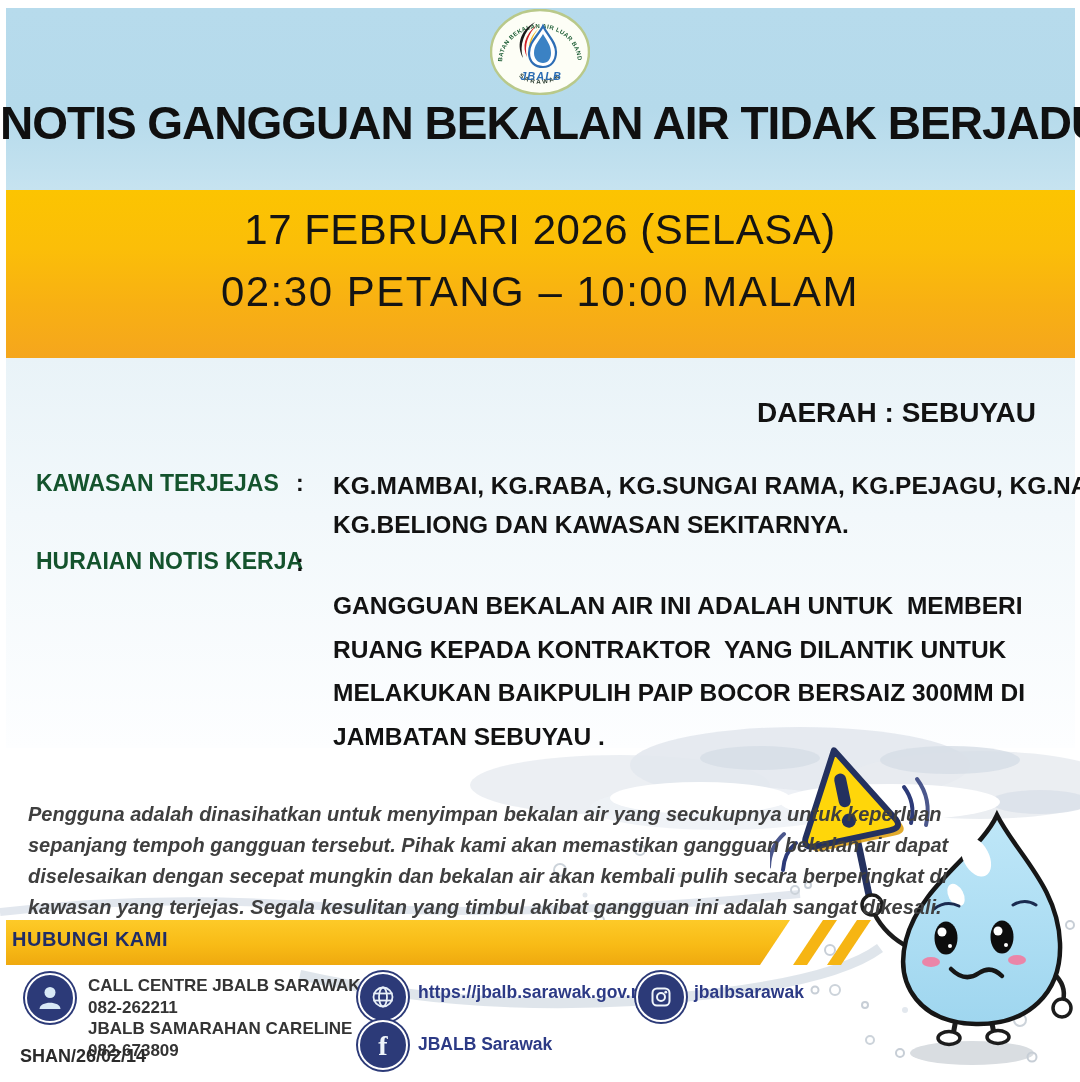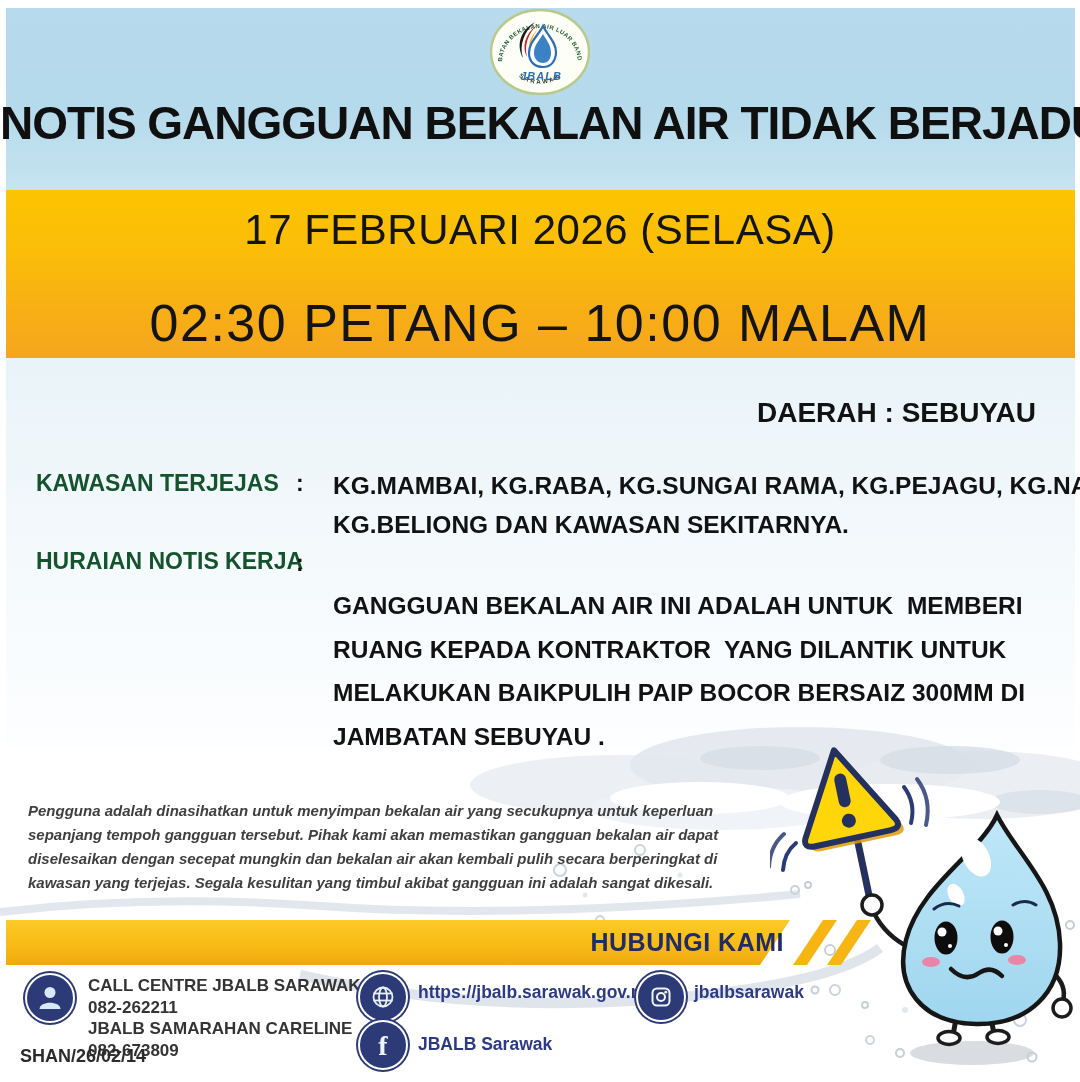--- a/index.html
+++ b/index.html
@@ -12,37 +12,37 @@
   .top-section{left:6px;right:5px;top:8px;height:182px;
     background:linear-gradient(180deg,#b7dbec 0%,#b5daeb 55%,#c6e3f0 100%);}
   .logo-wrap{left:490px;top:9px;width:100px;height:86px;}
   .main-title{left:0;top:96px;width:100%;text-align:center;
     font-size:46px;font-weight:bold;letter-spacing:-1px;color:#101010;white-space:nowrap;}
   
   .orange-banner{left:6px;right:5px;top:190px;height:168px;
     background:linear-gradient(180deg,#fcc401 0%,#fbbe08 35%,#f8b013 68%,#f5a61d 100%);}
   .sched-line{left:0;width:100%;text-align:center;font-weight:normal;color:#141414;white-space:nowrap;}
   .sched-date{top:206px;font-size:42px;letter-spacing:0.5px;}
-  .sched-time{top:268px;font-size:52px;letter-spacing:1.5px;margin-top:25px;}
+  .sched-time{top:268px;font-size:42px;letter-spacing:1.5px;}
   
   .mid-section{left:6px;right:5px;top:358px;height:390px;
     background:linear-gradient(180deg,#e9f3f8 0%,#f2f8fb 40%,#fdfeff 100%);}
   .loc-text{font-size:28px;font-weight:bold;color:#121212;white-space:nowrap;}
   .row-label{font-size:23px;font-weight:bold;color:#14532d;white-space:nowrap;}
   .row-colon{font-size:23px;font-weight:bold;color:#121212;}
   .row-value{font-size:24.5px;font-weight:bold;color:#121212;white-space:pre;}
   
   .advisory{left:28px;top:799px;width:770px;font-style:italic;font-weight:bold;
-    font-size:15px;line-height:24px;color:#3f3f3f;white-space:pre;z-index:4;}
+    font-size:20px;line-height:31px;color:#3f3f3f;white-space:pre;z-index:4;}
   
   .contact-banner{left:6px;top:920px;width:784px;height:45px;z-index:3;
     background:linear-gradient(180deg,#fdca28 0%,#f8bb16 55%,#efa90f 100%);
     clip-path:polygon(0 0,100% 0,calc(100% - 30px) 100%,0 100%);}
-  .contact-heading{left:6px;top:928px;width:778px;text-align:right;z-index:4;
-    font-size:25px;font-weight:bold;letter-spacing:0.5px;color:#202c66;}
+  .contact-heading{left:12px;top:928px;width:778px;text-align:left;z-index:4;
+    font-size:20px;font-weight:bold;letter-spacing:0.5px;color:#202c66;}
   .banner-stripes{left:793px;top:920px;z-index:3;}
   
   .icon-circle{width:46px;height:46px;border-radius:50%;background:#2c3a78;
     border:2px solid #ffffff;box-shadow:0 0 0 2px #2c3a78;z-index:5;}
   .contact-text{font-size:17px;font-weight:bold;color:#343434;line-height:21.5px;white-space:pre;z-index:5;}
   .contact-link{font-size:17.5px;font-weight:bold;color:#2c3a85;white-space:nowrap;z-index:5;}
   .footer-ref{left:20px;top:1046px;font-size:18px;font-weight:bold;color:#2b2b2b;z-index:5;}
   .layer{pointer-events:none;}
 </style>
 </head>

